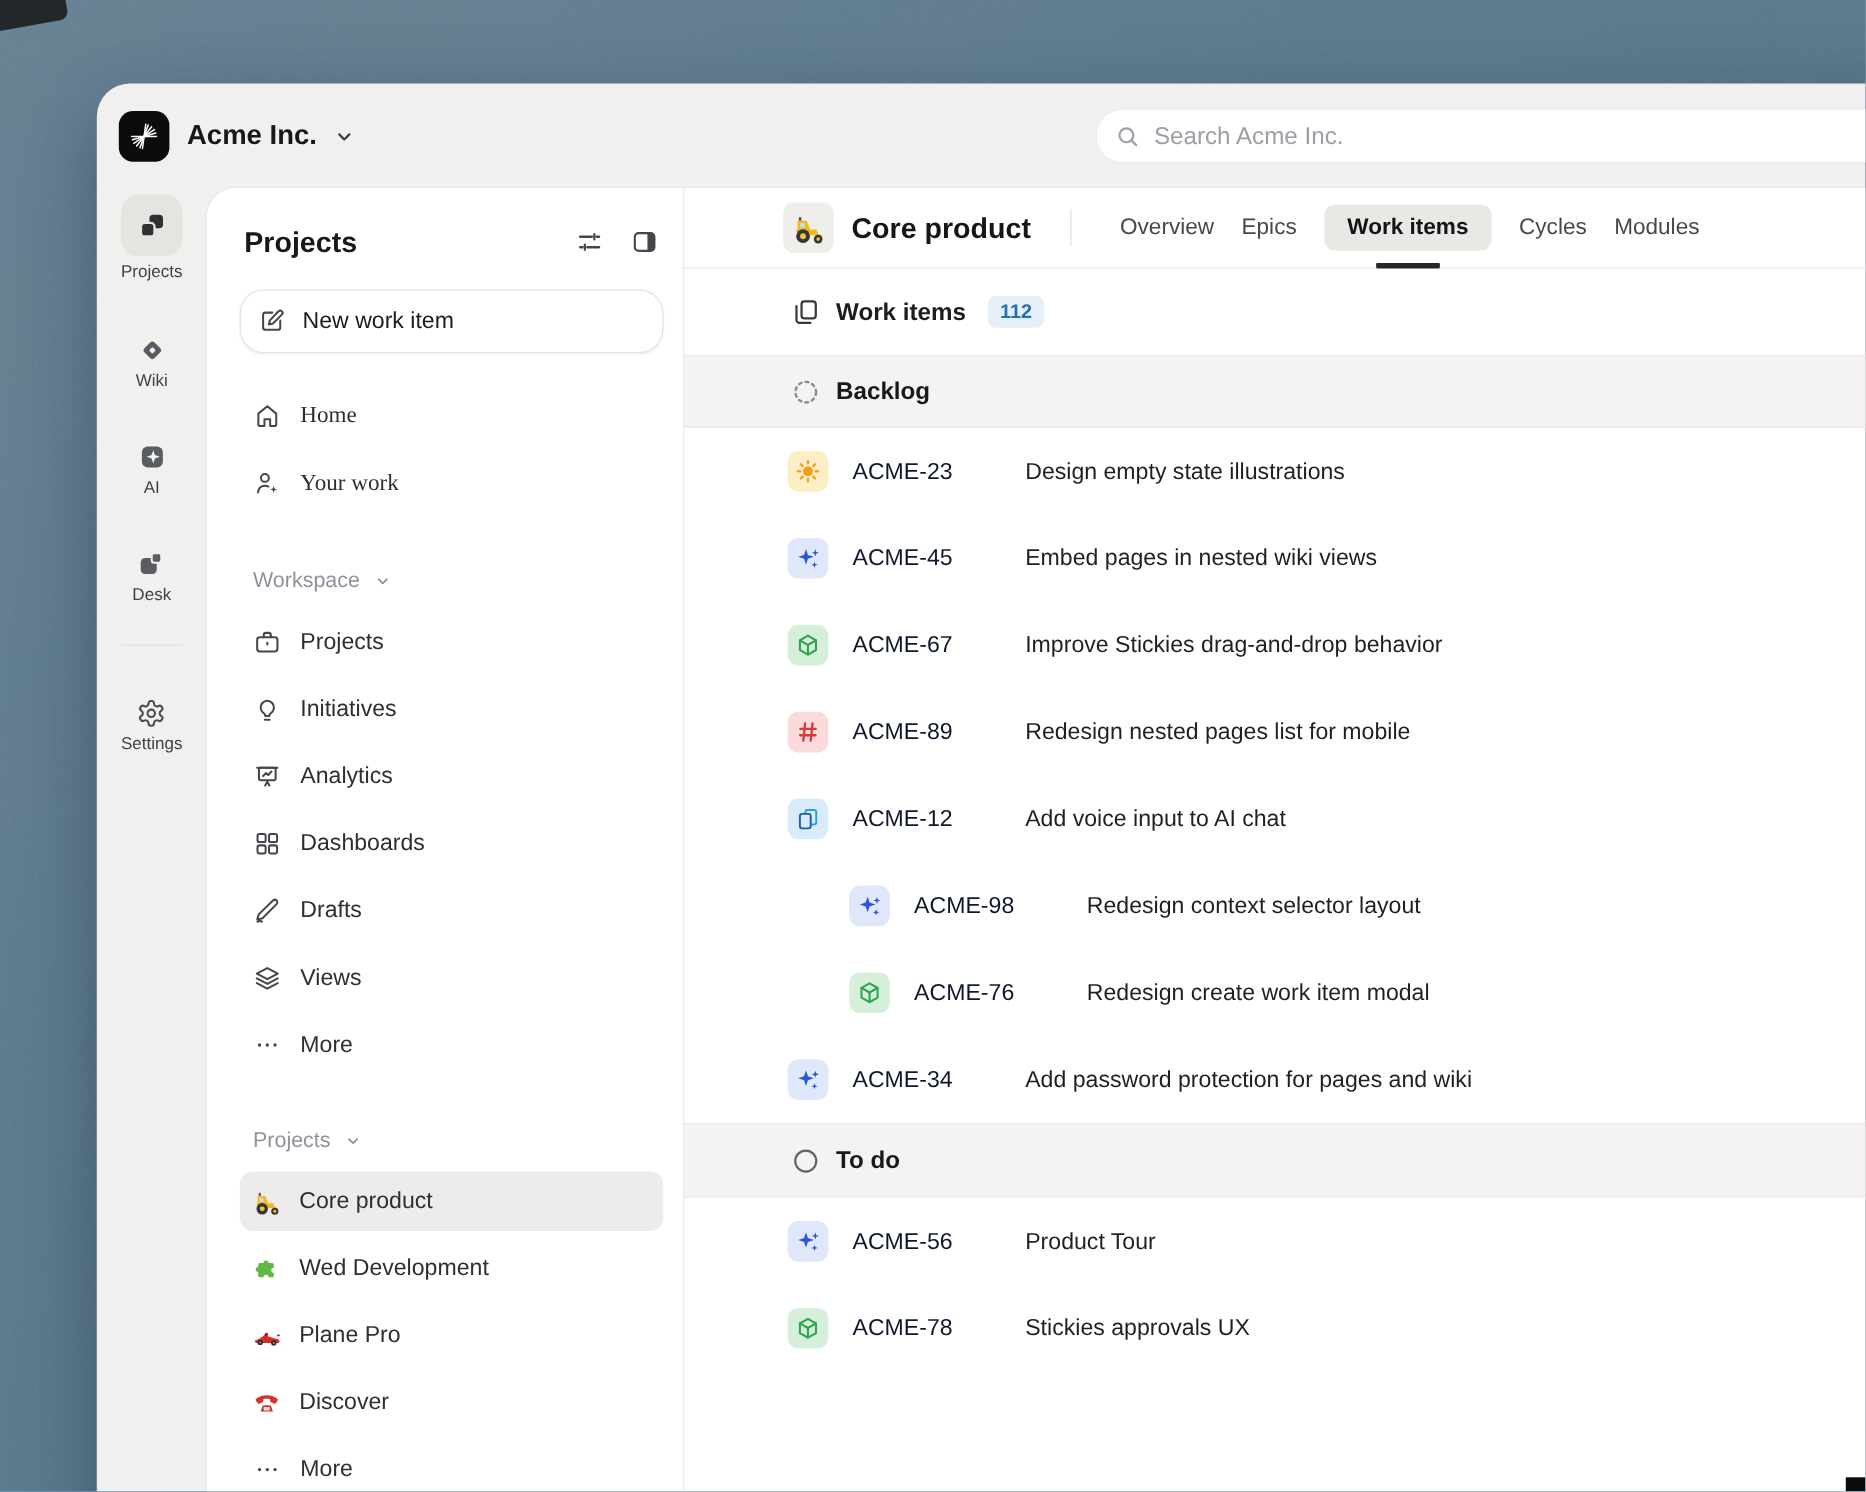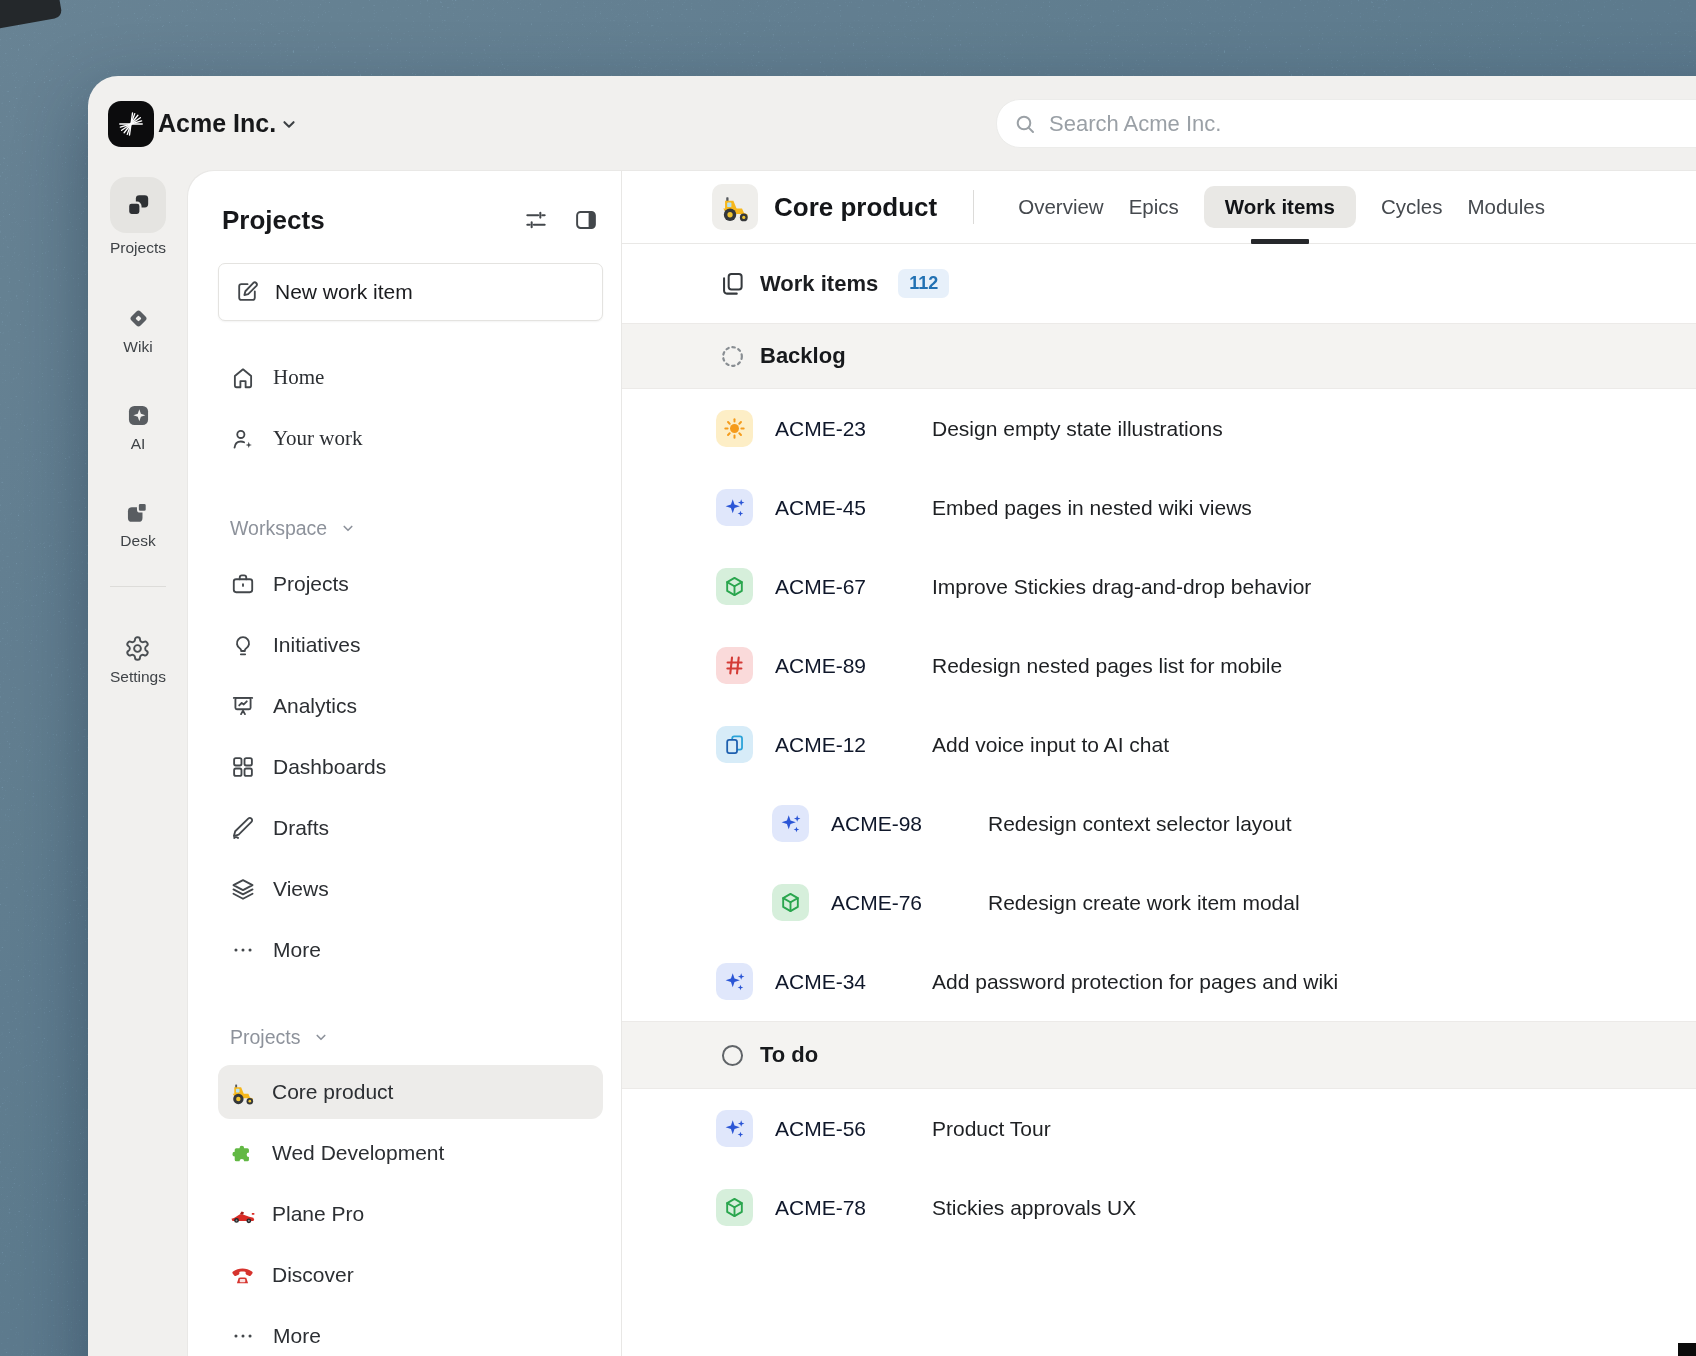--- a/index.html
+++ b/index.html
@@ -4,21 +4,21 @@
 <style>
   html,body{margin:0;padding:0;background:#5d87a2;font-family:"Liberation Sans","DejaVu Sans",sans-serif;-webkit-font-smoothing:antialiased;}
   .stage{position:relative;width:1696px;height:1356px;overflow:hidden;background:#7ca4be;}
   .stage svg.bgnoise{position:absolute;left:0;top:0;}
   .tl-dark{position:absolute;top:-12px;left:-16px;width:76px;height:36px;background:#24282b;transform:rotate(-10deg);border-radius:8px;}
   .br-dark{position:absolute;right:0;bottom:0;width:18px;height:13px;background:#0b0b0b;}
 
   
   .window{position:absolute;left:88px;top:76px;right:-60px;bottom:-60px;background:#f1f0ee;border-top-left-radius:30px;box-shadow:0 24px 70px rgba(15,35,55,.38);}
   .topbar{height:95px;display:flex;align-items:center;padding-left:20px;}
-  .ws{display:flex;align-items:center;gap:2px;cursor:default;}
+  .ws{display:flex;align-items:center;gap:14px;cursor:default;}
   .ws-logo{width:46px;height:46px;border-radius:13px;background:#0c0c0d;display:flex;align-items:center;justify-content:center;}
   .ws-name{font-size:25px;font-weight:700;color:#17181a;margin-left:2px;}
   .search{margin-left:auto;width:742px;height:47px;background:#fff;border:1px solid #ececea;border-radius:24px;display:flex;align-items:center;gap:10px;padding-left:16px;}
   .search input{border:none;outline:none;background:transparent;font-size:22px;color:#33373b;width:560px;font-family:inherit;}
   .search input::placeholder{color:#9aa0a6;}
 
   .bodyrow{display:flex;height:calc(100% - 95px);}
 
   
   .rail{width:100px;display:flex;flex-direction:column;align-items:center;flex:none;}
@@ -34,21 +34,21 @@
   .ri-settings{margin-top:48px;}
 
   
   .content{flex:1;background:#fff;border-top-left-radius:26px;overflow:hidden;display:flex;box-shadow:-1px -1px 0 rgba(0,0,0,.03);}
 
   
   .sidebar{width:434px;flex:none;border-right:1px solid #e8e7e5;padding:26px 18px 0 30px;box-sizing:border-box;}
   .sb-head{display:flex;align-items:center;height:46px;padding:0 4px;}
   .sb-title{font-size:26px;font-weight:700;color:#17181b;}
   .sb-head-icons{margin-left:auto;display:flex;align-items:center;gap:24px;}
-  .nwi{margin-top:20px;height:58px;border:1.5px solid #e4e3e0;border-radius:7px;background:#fff;display:flex;align-items:center;gap:15px;padding:0 15px;font-size:21px;color:#1b1c1f;box-shadow:0 1px 2px rgba(25,25,25,.05);box-sizing:border-box;}
+  .nwi{margin-top:20px;height:58px;border:1.5px solid #e4e3e0;border-radius:22px;background:#fff;display:flex;align-items:center;gap:15px;padding:0 15px;font-size:21px;color:#1b1c1f;box-shadow:0 1px 2px rgba(25,25,25,.05);box-sizing:border-box;}
   .sb-list{margin-top:26px;font-family:Liberation Serif, serif;}
   .sb-item{height:61px;display:flex;align-items:center;gap:17px;font-size:21px;color:#2c2f33;padding:0 12px;border-radius:12px;}
   .sb-item.active{background:#edecea;height:54px;margin:3px 0;}
   .sb-section{margin-top:34px;height:50px;display:flex;align-items:center;gap:12px;font-size:19.5px;color:#8d929b;padding:0 12px;}
   .sb-section.second{margin-top:32px;}
   .sic{width:26px;height:26px;stroke:#43474b;stroke-width:1.7;fill:none;stroke-linecap:round;stroke-linejoin:round;flex:none;}
   .pic{width:25px;height:25px;flex:none;}
 
   
   .main{flex:1;min-width:0;}

